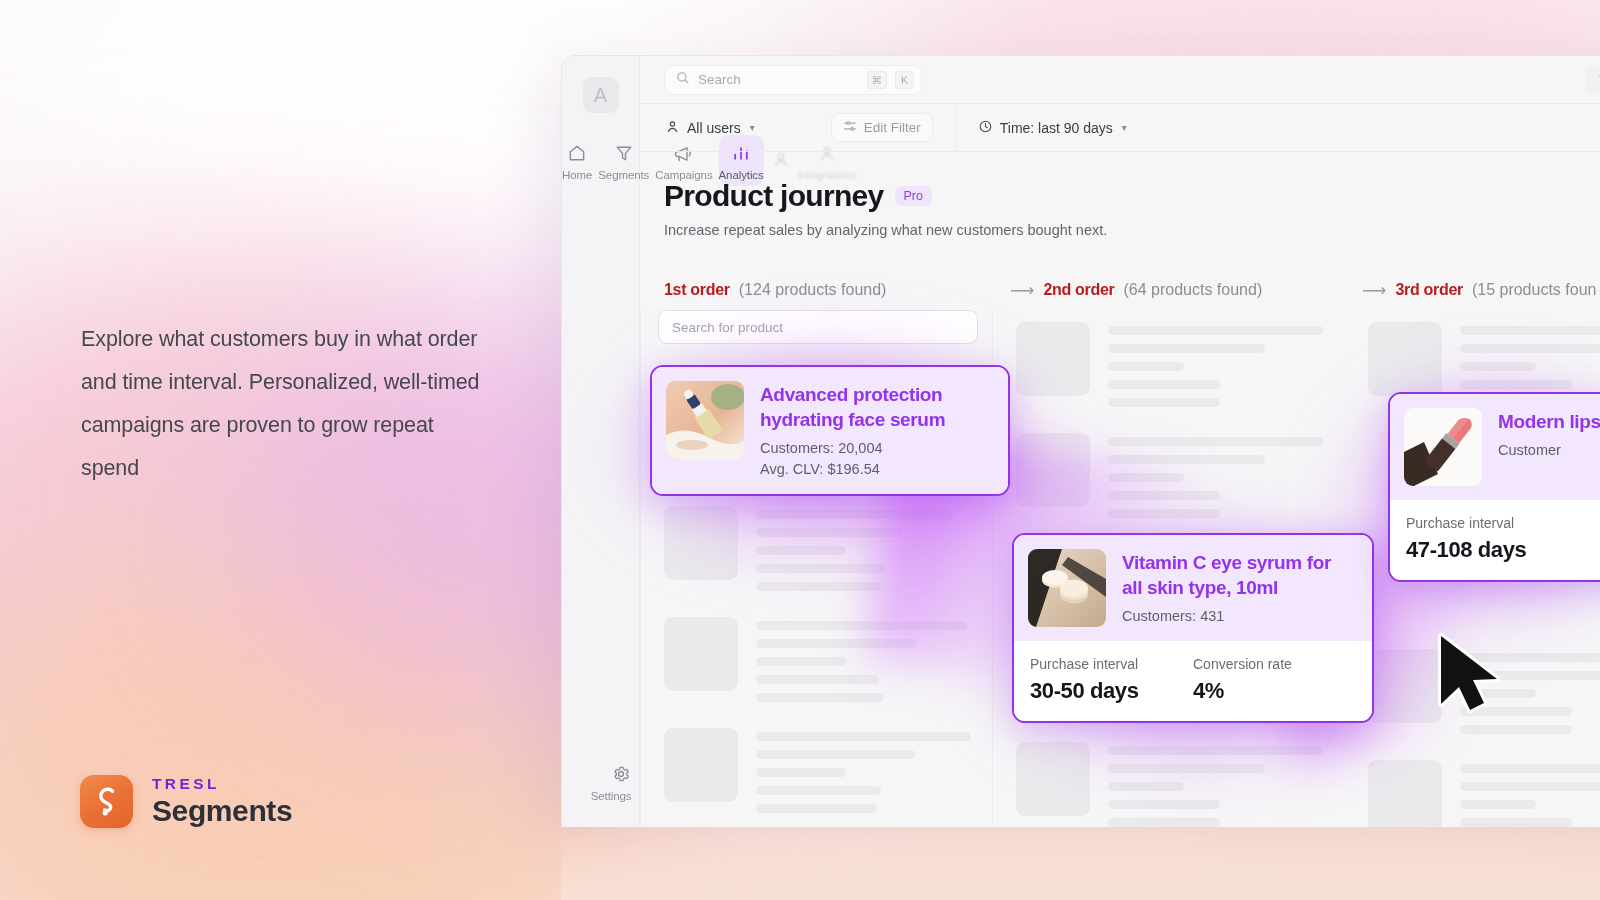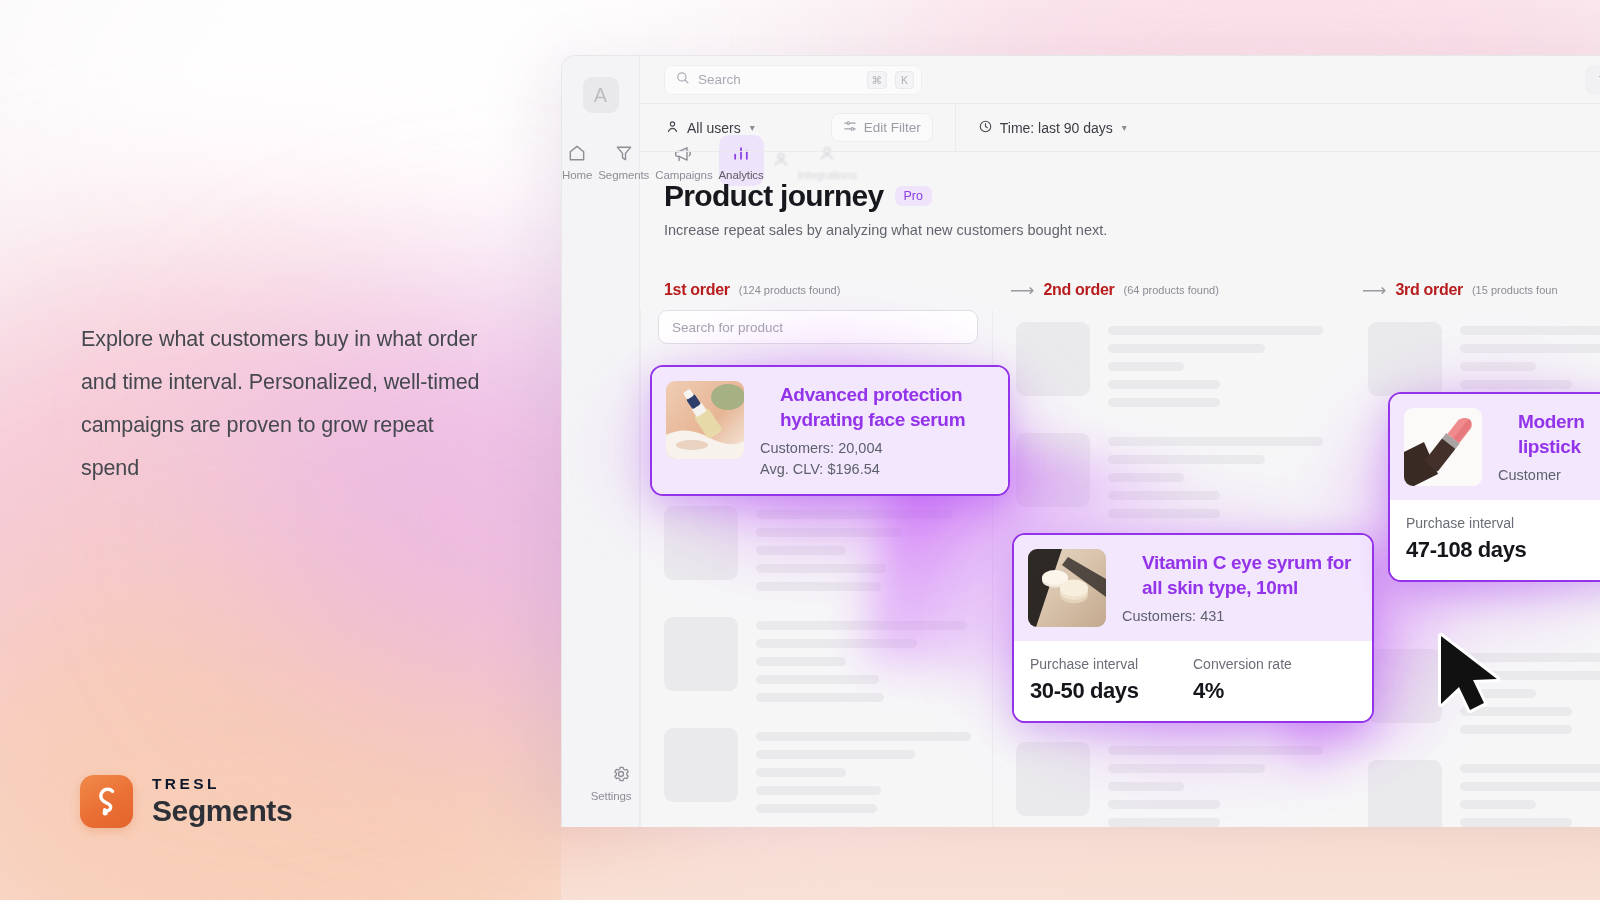--- a/index.html
+++ b/index.html
@@ -36,21 +36,21 @@
   }
   .brand { position: absolute; left: 80px; top: 775px; display: flex; align-items: center; gap: 19px; }
   .brand-mark {
     width: 53px; height: 53px; border-radius: 14px;
     background: linear-gradient(150deg,#f08a4a 0%,#ea6f35 55%,#e2642c 100%);
     display: flex; align-items: center; justify-content: center;
     box-shadow: 0 3px 10px rgba(222,110,52,.28);
   }
   .brand-text { display: flex; flex-direction: column; }
   .brand-top {
-    font-size: 15.5px; font-weight: 700; letter-spacing: 3.4px; color: #0f172a;
+    font-size: 15.5px; font-weight: 700; letter-spacing: 3.4px; color: #6d28d9;
   }
   .brand-bottom {
     font-size: 30px; font-weight: 600; letter-spacing: -0.4px; color: #2d3036; margin-top: 1px;
   }
 
   
   .app-window {
     position: absolute; left: 561px; top: 55px; width: 1100px; height: 772px;
     background: #f6f6f7; border-radius: 14px 0 0 0;
     border-top: 1px solid #e7e7ea; border-left: 1px solid #e7e7ea;
@@ -130,21 +130,21 @@
     padding: 3px 9px; border-radius: 7px;
   }
   .page-sub { margin: 9px 0 0 24px; font-size: 14.5px; color: #62656d; }
 
   
   .columns { position: absolute; left: 0; right: 0; top: 118px; bottom: 0; display: flex; }
   .col { position: relative; flex: 0 0 auto; width: 352px; }
   .col-head { display: flex; align-items: center; gap: 9px; height: 40px; padding-left: 24px; }
   .col-arrow { color: #9a9aa3; font-size: 17px; margin-left: -6px; }
   .col-title { font-size: 16px; font-weight: 600; color: #b91c1c; letter-spacing: -0.3px; white-space: nowrap; }
-  .col-count { font-size: 11px; color: #8b8d95; white-space: nowrap; }
+  .col-count { font-size: 16px; color: #8b8d95; white-space: nowrap; }
   .col-body { position: absolute; left: 18px; right: 6px; top: 40px; bottom: 0; }
   .col-sep { position: absolute; left: 0; top: 40px; bottom: 0; width: 1px; background: #ececef; }
 
   .prod-search {
     margin: 0 8px 12px 0; height: 34px; border-radius: 9px;
     border: 1px solid #dfdfe4; background: #fff;
     display: flex; align-items: center; padding: 0 13px;
     font-size: 13.5px; color: #a4a4ad;
   }
 
@@ -173,21 +173,21 @@
   .pcard {
     position: absolute; border: 2.4px solid #9333ea; border-radius: 13px;
     background: #fff; overflow: hidden;
     box-shadow: 0 10px 34px rgba(147,51,234,.25);
   }
   .pcard-head { display: flex; gap: 16px; padding: 14px 16px 14px 14px; background: #f3e7fe; }
   .pcard.plain .pcard-head { background: #f3e7fe; }
   .pcard-thumb { flex: 0 0 auto; width: 78px; height: 78px; border-radius: 9px; overflow: hidden; }
   .pcard-thumb svg { display: block; width: 78px; height: 78px; }
   .pcard-info { flex: 1; min-width: 0; padding-top: 1px; }
-  .pcard-name { font-size: 19px; line-height: 25px; font-weight: 600; color: #9333ea; letter-spacing: -0.35px; margin-left: 20px; }
+  .pcard-name { font-size: 19px; line-height: 25px; font-weight: 600; color: #9333ea; letter-spacing: -0.35px; }
   .pcard-meta { margin-top: 6px; font-size: 14.5px; line-height: 21px; color: #5e616a; }
   .pcard-stats { display: flex; padding: 15px 16px 17px 16px; background: #fff; }
   .stat { flex: 1; }
   .stat-label { font-size: 14px; color: #6a6d75; }
   .stat-value { margin-top: 6px; font-size: 22px; font-weight: 600; color: #14161b; letter-spacing: -0.4px; }
 
   .card-serum   { left: 650px;  top: 365px; width: 360px; }
   .card-vitamin { left: 1012px; top: 533px; width: 362px; }
   .card-lipstick{ left: 1388px; top: 392px; width: 270px; }
 

